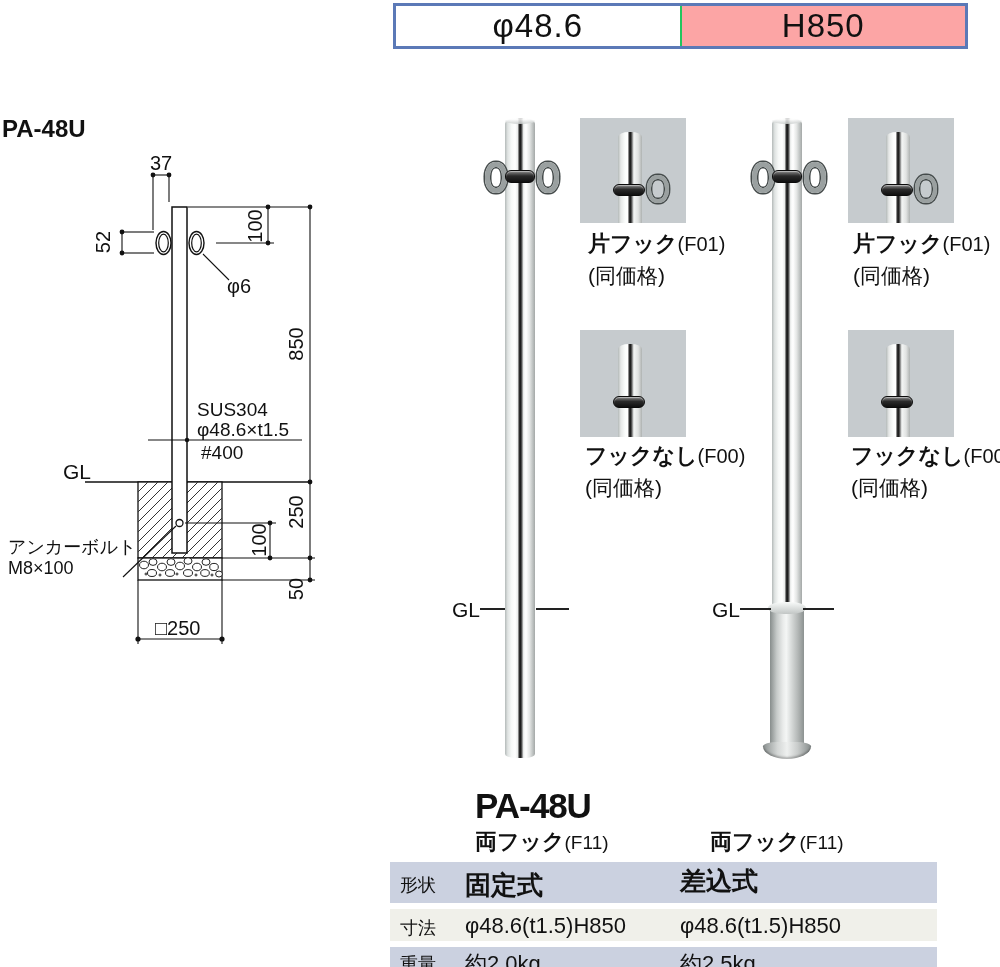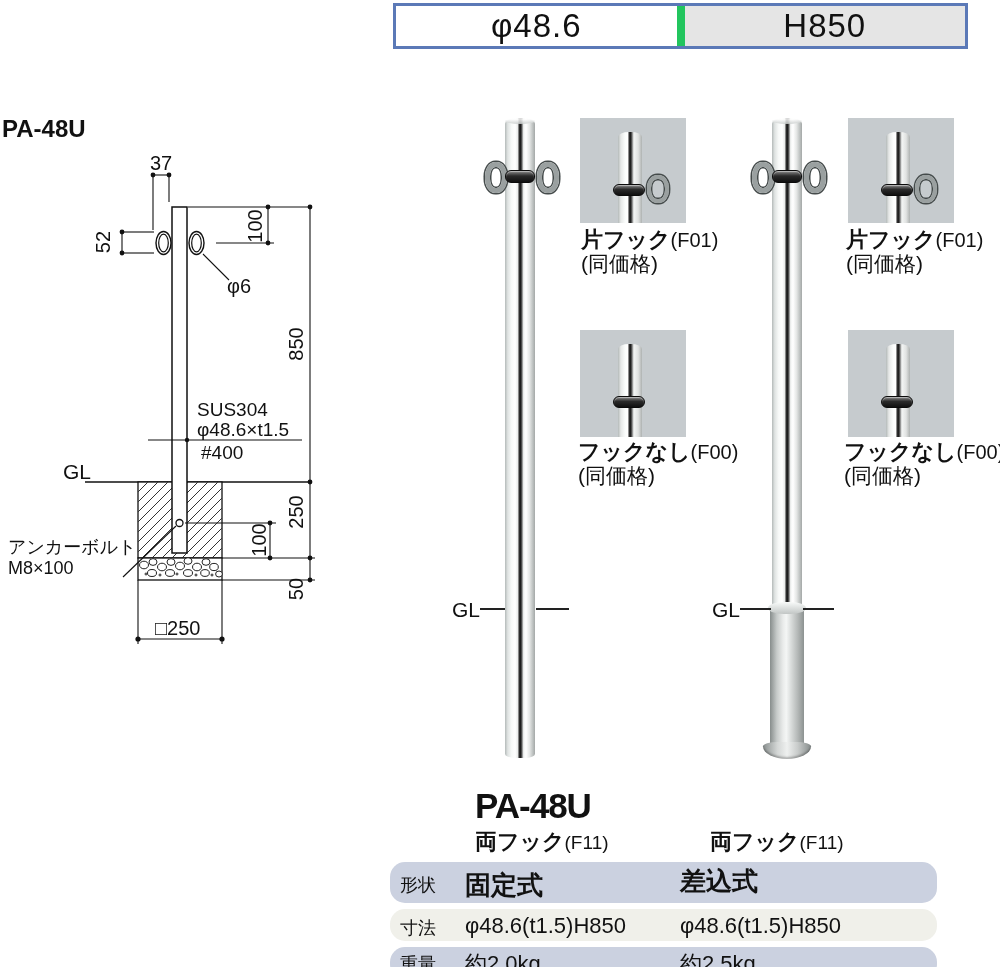--- a/index.html
+++ b/index.html
@@ -4,22 +4,22 @@
 <style>
   html,body{margin:0;padding:0;background:#fff;}
   .page{position:relative;width:1000px;height:967px;background:#fff;overflow:hidden;
         font-family:"Liberation Sans",sans-serif;color:#111;}
 
   
   .size-header{position:absolute;left:393px;top:3px;width:575px;height:46px;
     border:3px solid #5b79b7;box-sizing:border-box;display:flex;}
   .size-cell{flex:1;display:flex;align-items:center;justify-content:center;
     font-size:33px;font-weight:500;letter-spacing:1px;}
-  .size-cell.dia{background:#ffffff;border-right:8px solid #22c55e;}
-  .size-cell.hgt{background:#e5e5e5;}
+  .size-cell.dia{background:#ffffff;border-right:2px solid #22c55e;}
+  .size-cell.hgt{background:#fca5a5;}
 
   
   .drawing{position:absolute;left:0;top:100px;width:340px;height:560px;}
   .drawing text{fill:#111;font-family:"Liberation Sans",sans-serif;}
   .dim{font-size:20px;}
   .spec{font-size:19px;}
   .small-label{font-size:18px;}
   .gl-text{font-size:21px;}
   .model-text{font-size:24px;font-weight:bold;}
   .dwg-line{stroke:#111;stroke-width:1.4;fill:none;}
@@ -55,31 +55,31 @@
     background:linear-gradient(90deg,#b4bab9 0%,#e6e8e7 12%,#fbfdfc 30%,#ffffff 40%,
       #4a4a4a 46%,#0d0d0d 50%,#3a3a3a 55%,#f4f6f5 66%,#e0e2e1 84%,#aeb2b1 100%);}
   .mini-band{position:absolute;left:33px;top:66px;width:32px;height:12px;border-radius:6px;
     background:linear-gradient(180deg,#8a8a8a,#2a2a2a 45%,#101010);
     border:1px solid #0b0b0b;box-sizing:border-box;
     box-shadow:inset 0 1px 1px rgba(255,255,255,.45);}
   .mini-hook{position:absolute;left:67px;top:57px;width:22px;height:28px;box-sizing:border-box;
     border:4px solid #9aa0a0;border-radius:46%;
     box-shadow:0 0 0 1.4px #454b4b, inset 0 0 0 1.4px #454b4b;}
 
-  .opt-label{position:absolute;font-size:21px;line-height:24px;white-space:nowrap;}
+  .opt-label{position:absolute;font-size:21px;line-height:32px;white-space:nowrap;margin-left:7px;}
   .opt-label b{font-size:22px;}
   .opt-label .code{font-size:20px;}
 
   
   .model-name{position:absolute;font-size:35px;font-weight:bold;letter-spacing:-1px;}
   .model-sub{position:absolute;font-size:19px;white-space:nowrap;}
   .model-sub b{font-size:22px;margin-top:12px;}
 
   
-  .spec-row{position:absolute;left:390px;width:547px;box-sizing:border-box;border-radius:15px;}
+  .spec-row{position:absolute;left:390px;width:547px;box-sizing:border-box;}
   .row-blue{background:#cbd1e0;}
   .row-light{background:#f0f0ea;}
   .spec-row .rlabel{position:absolute;left:10px;font-size:18px;}
   .spec-row .v1{position:absolute;left:75px;white-space:nowrap;}
   .spec-row .v2{position:absolute;left:290px;white-space:nowrap;}
   .vtype{font-size:26px;font-weight:bold;}
   .vdim{font-size:22px;}
 </style>
 </head>
 <body>

